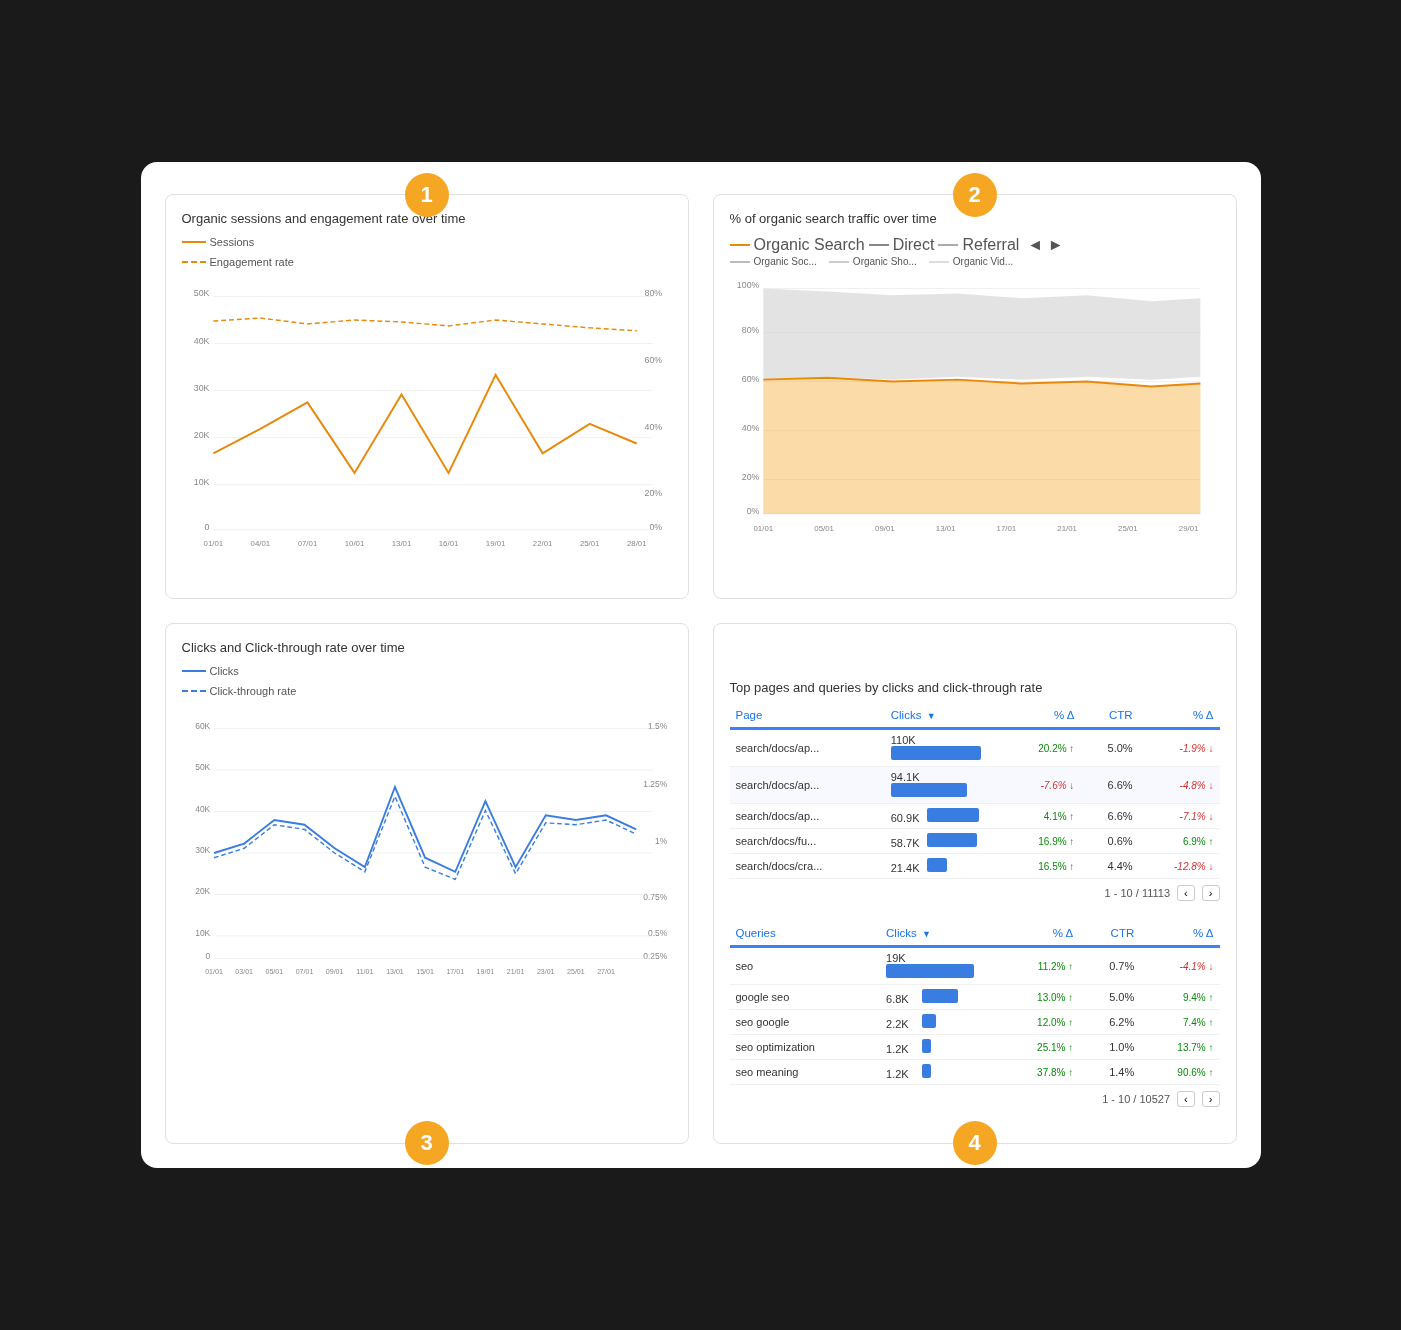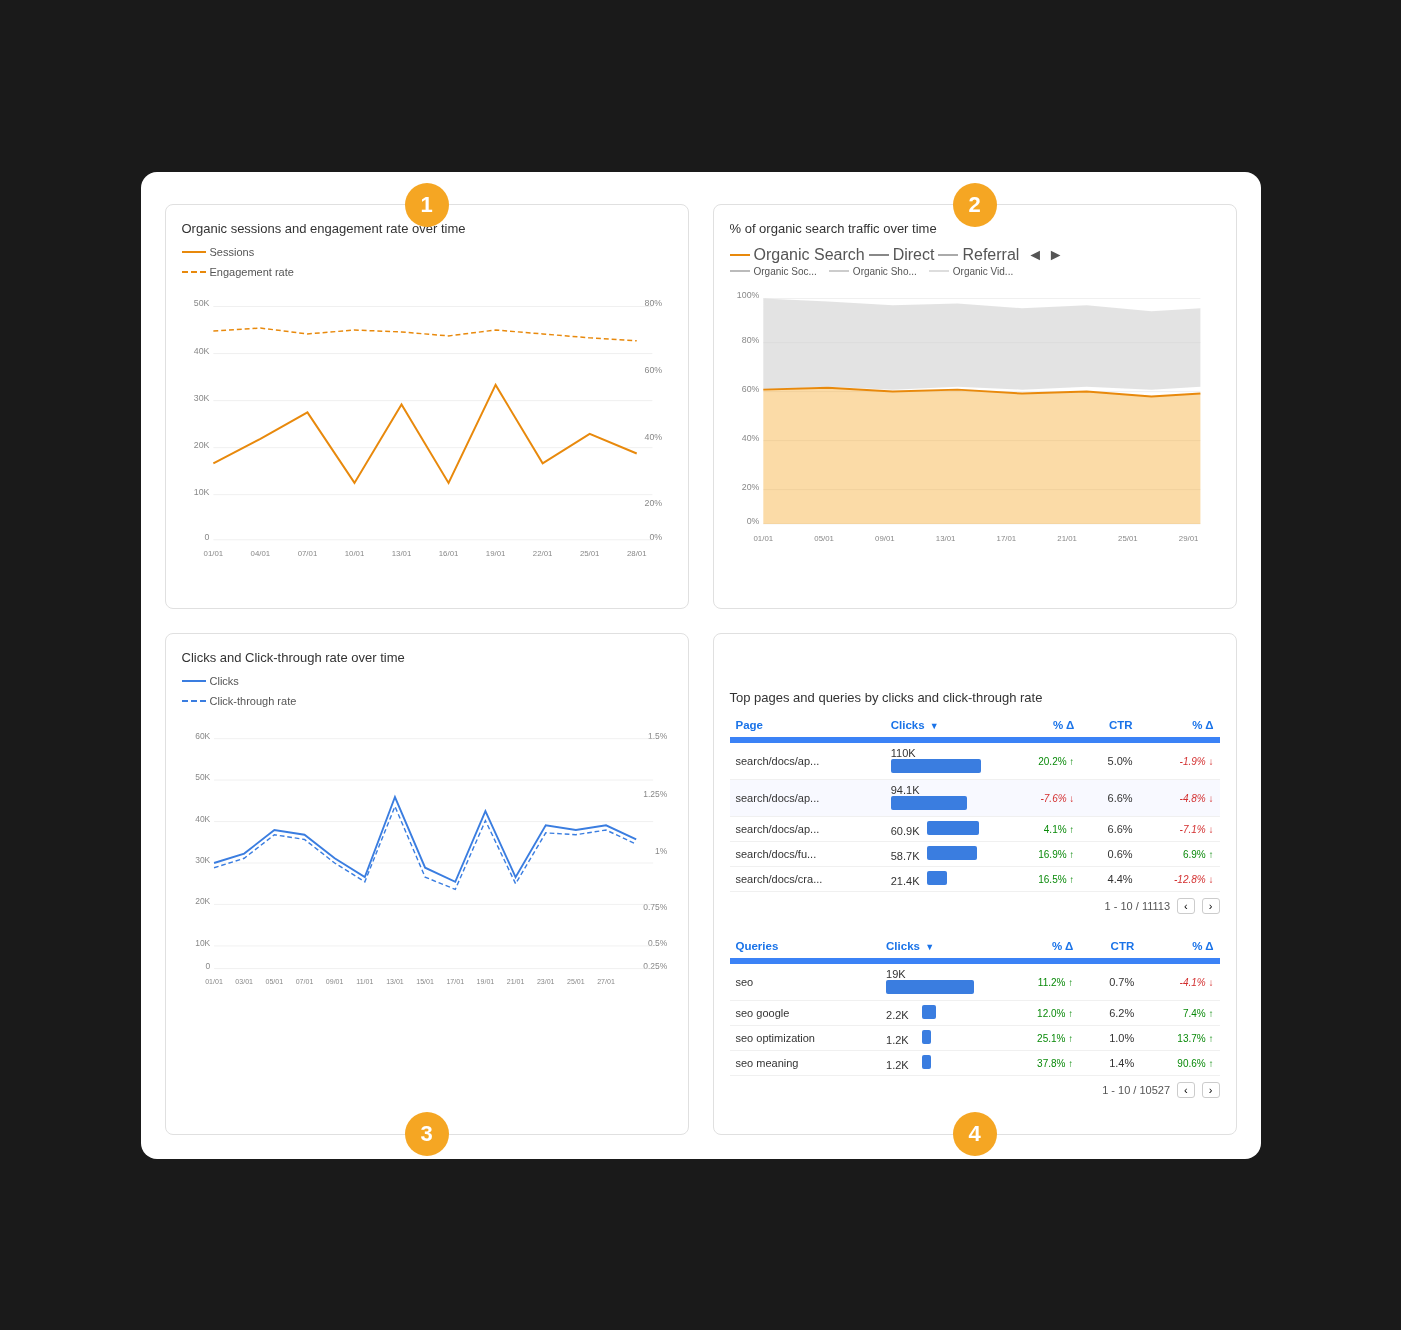--- a/index.html
+++ b/index.html
@@ -74,24 +74,24 @@
       width: 24px;
       height: 0;
       border-top: 2px dashed;
     }
     .data-table {
       width: 100%;
       border-collapse: collapse;
     }
     .data-table th {
       color: #1a73e8;
-      font-weight: 700;
+      font-weight: 400;
       text-align: left;
       padding: 4px 6px 6px;
-      border-bottom: 6px solid #3b82f6;
+      border-bottom: 3px solid #3b82f6;
       font-size: 11.5px;
       margin-top: 20px;
     }
     .data-table th.right, .data-table td.right {
       text-align: right;
     }
     .data-table td {
       padding: 4px 6px;
       font-size: 11px;
       color: #333;
@@ -414,20 +414,27 @@
         </thead>
         <tbody>
           <tr>
             <td>seo</td>
             <td class="bar-cell"><span class="bar-val">19K</span><span class="bar-bg" style="width:88px;"></span></td>
             <td class="right"><span class="delta-up arrow-up">11.2%</span></td>
             <td class="right">0.7%</td>
             <td class="right"><span class="delta-down arrow-down">-4.1%</span></td>
           </tr>
           <tr>
+            <td>google seo</td>
+            <td class="bar-cell"><span class="bar-val">6.8K</span><span class="bar-bg" style="width:36px;"></span></td>
+            <td class="right"><span class="delta-up arrow-up">13.0%</span></td>
+            <td class="right">5.0%</td>
+            <td class="right"><span class="delta-up arrow-up">9.4%</span></td>
+          </tr>
+          <tr>
             <td>seo google</td>
             <td class="bar-cell"><span class="bar-val">2.2K</span><span class="bar-bg" style="width:14px;"></span></td>
             <td class="right"><span class="delta-up arrow-up">12.0%</span></td>
             <td class="right">6.2%</td>
             <td class="right"><span class="delta-up arrow-up">7.4%</span></td>
           </tr>
           <tr>
             <td>seo optimization</td>
             <td class="bar-cell"><span class="bar-val">1.2K</span><span class="bar-bg" style="width:9px;"></span></td>
             <td class="right"><span class="delta-up arrow-up">25.1%</span></td>

